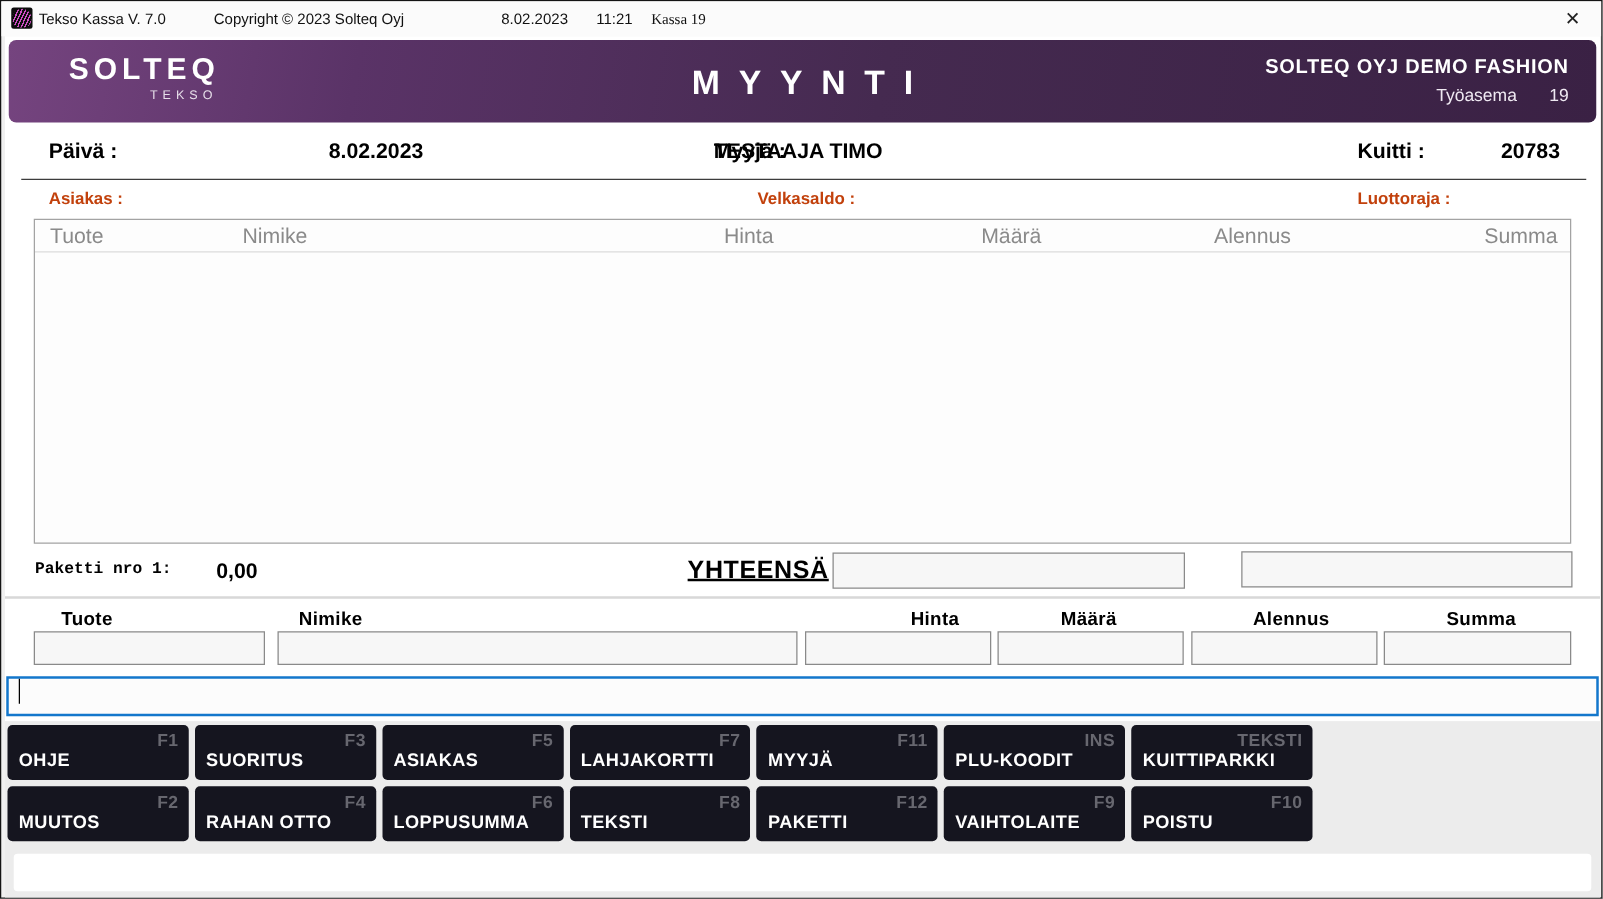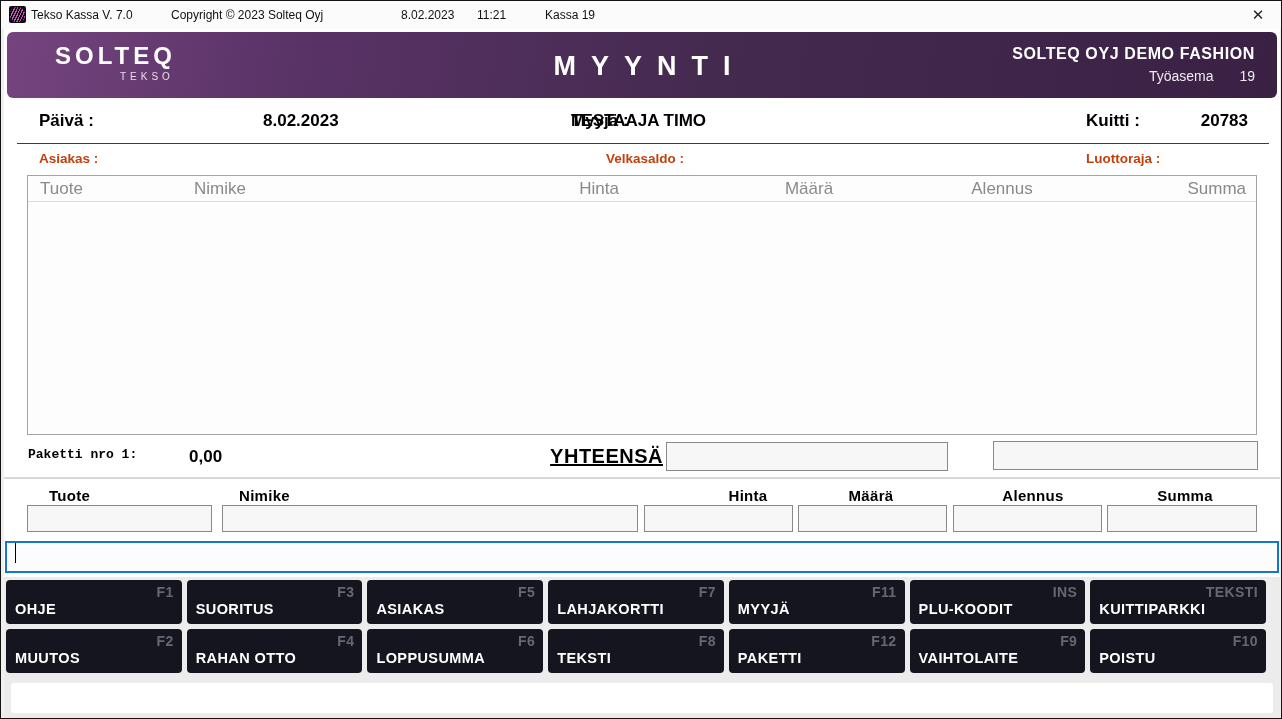--- a/index.html
+++ b/index.html
@@ -23,21 +23,21 @@
   }
   .app-icon:before {
     content:""; position:absolute; inset:1px;
     background:repeating-linear-gradient(115deg,#0d0d0d 0 1.5px,#cf4fc4 1.5px 2.6px);
     border-radius:50% 50% 40% 40%;
   }
   .tb-title { left:30px; }
   .tb-copy  { left:150px;margin-left:20px; }
   .tb-date  { left:400px; }
   .tb-time  { left:476px; }
-  .tb-kassa { left:544px; }
+  .tb-kassa { left:520px;font-family:Liberation Serif, serif; }
   .close-btn {
     position:absolute; right:10px; top:3px; width:26px; height:22px;
     display:flex; align-items:center; justify-content:center;
     font-size:15px; color:#222; cursor:pointer;
   }
 
   
   .content-bg { position:absolute; left:3px; top:28px; width:1276px; height:548px; background:#ffffff; }
   .bottom-bg  { position:absolute; left:3px; top:576px; width:1276px; height:142px; background:#ececec; }
 
@@ -86,21 +86,21 @@
   .c0 { left:12px; }
   .c1 { left:166px; }
   .c2 { left:571px; transform:translateX(-50%); }
   .c3 { left:781px; transform:translateX(-50%); }
   .c4 { left:974px; transform:translateX(-50%); }
   .c5 { right:10px; }
   .table-body { position:absolute; inset:27px 0 0 0; }
 
   
   .pkg-label { position:absolute; left:27px; top:446px; font-size:13px; font-weight:bold;font-family:Liberation Mono, monospace; }
-  .pkg-value { position:absolute; left:172px; top:446px; font-size:17px; font-weight:bold;margin-left:16px; }
+  .pkg-value { position:absolute; left:172px; top:446px; font-size:17px; font-weight:bold; }
   .total-label { position:absolute; left:540px; top:444px; width:122px; text-align:right; font-size:20px; font-weight:bold; letter-spacing:0.5px;text-decoration:underline; }
   .display-box { position:absolute; height:29px; background:#f7f7f7; border:1px solid #8a8a8a; font-size:16px; padding:0 6px; font-family:"Liberation Sans",sans-serif; }
   .total-box   { left:665px; top:441px; width:282px; }
   .total-box2  { left:992px; top:440px; width:265px; }
 
   .gray-sep { position:absolute; left:3px; top:476px; width:1276px; height:2px; background:#d8d8d8; }
 
   
   .entry-labels { position:absolute; left:0; top:486px; width:1282px; height:16px; font-size:15px; font-weight:bold; letter-spacing:0.3px; }
   .entry-labels span { position:absolute; white-space:nowrap; }
@@ -121,21 +121,21 @@
 
   
   .command-input {
     position:absolute; left:4px; top:540px; width:1274px; height:32px;
     background:#fcfcfc; border:2px solid #1377cc; font-size:16px;
     padding:0 8px; font-family:"Liberation Sans",sans-serif; outline:none;
   }
 
   
   .btn-grid {
-    position:absolute; left:5px; top:579px; width:1260px;
+    position:absolute; left:5px; top:579px; width:1044px;
     display:grid; grid-template-columns:repeat(7,1fr); grid-auto-rows:44px;
     column-gap:5px; row-gap:5px;
   }
   .fn-btn {
     position:relative; background:#15151f; border-radius:4px; cursor:pointer;
     color:#fff; overflow:hidden;
   }
   .fn-btn .fn-label {
     position:absolute; left:9px; bottom:7px; font-size:14.5px; font-weight:bold; letter-spacing:0.4px; white-space:nowrap;
   }

